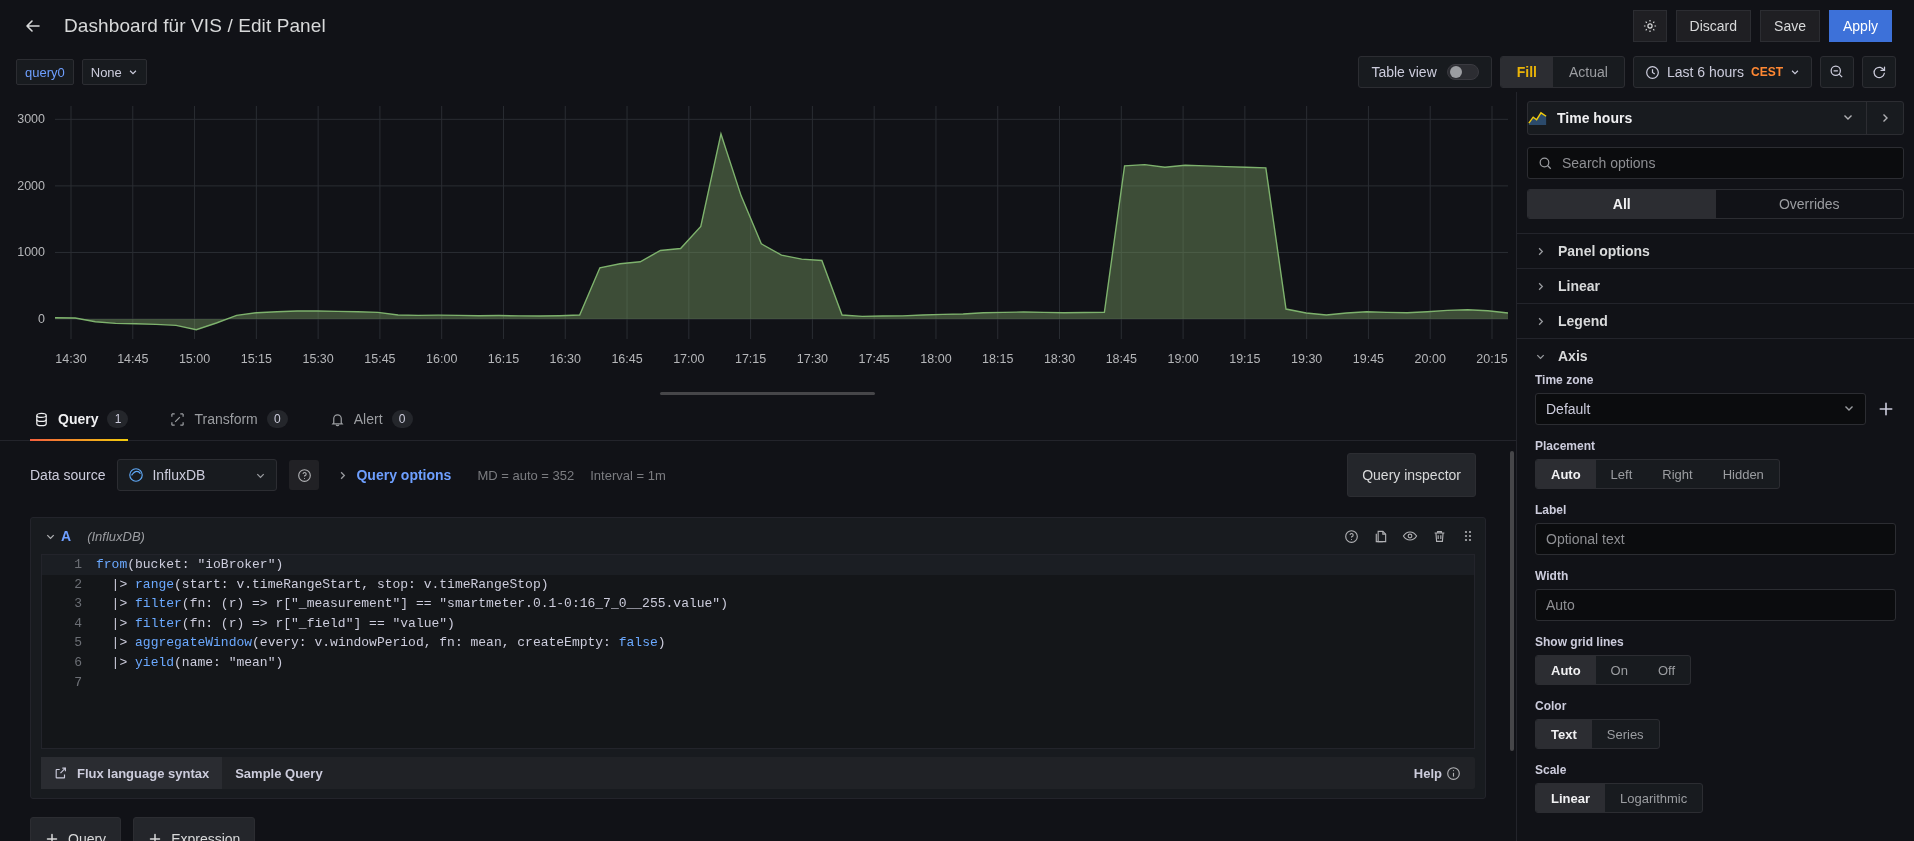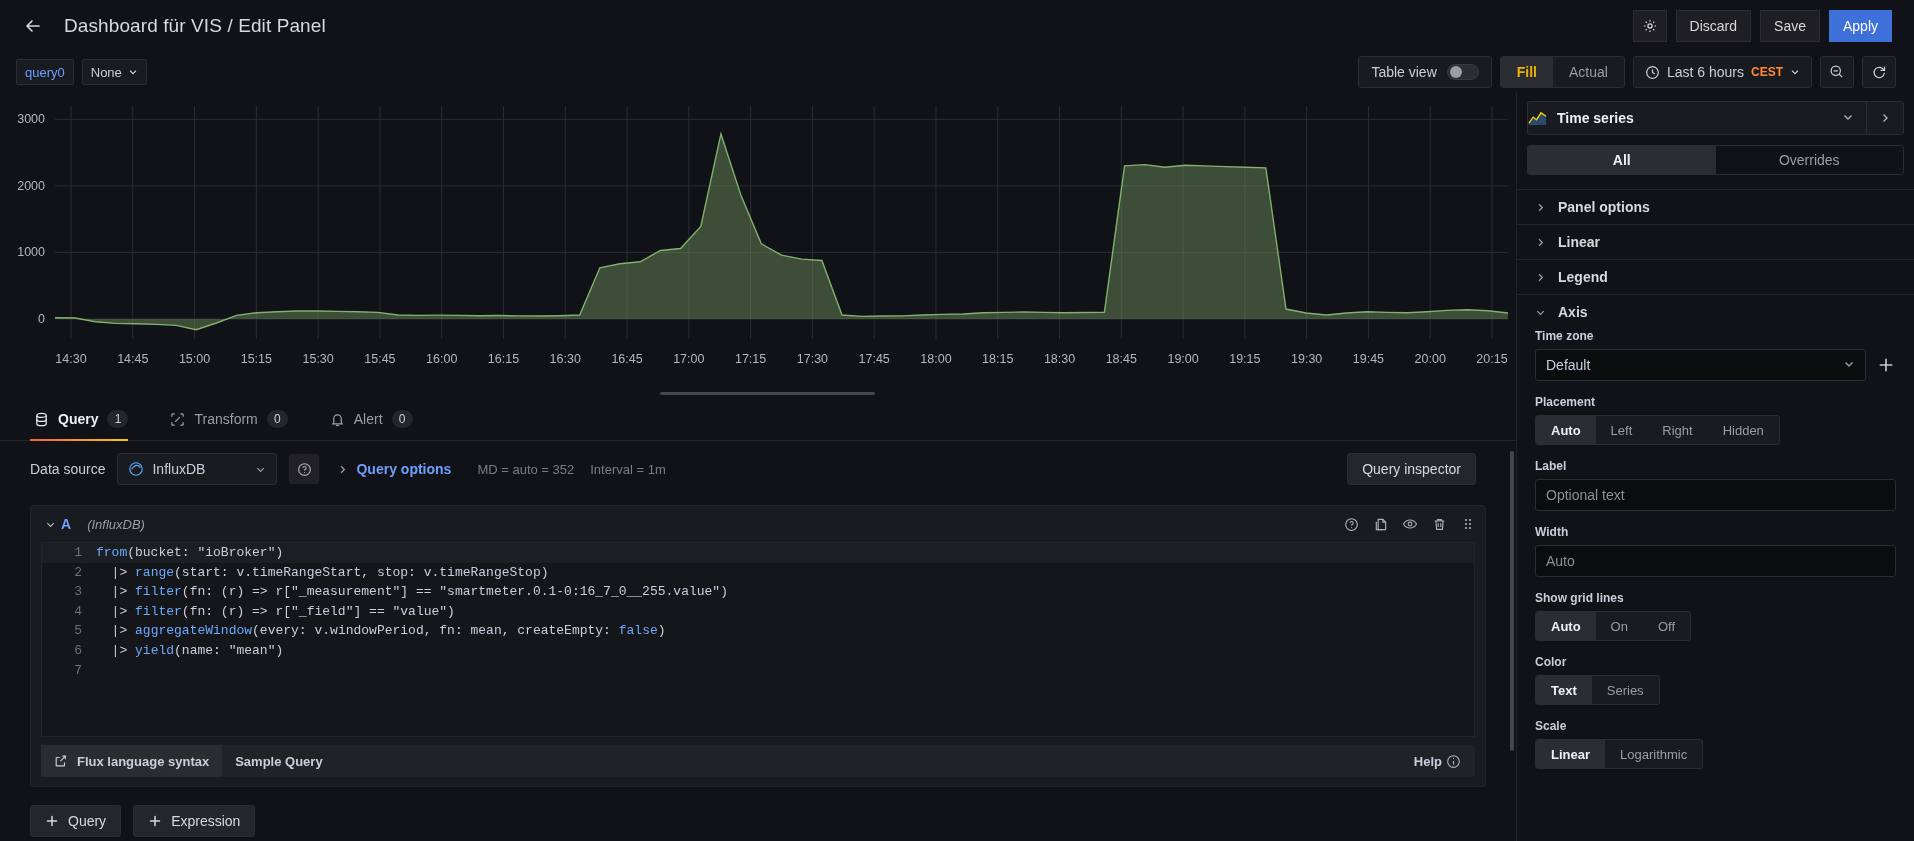--- a/index.html
+++ b/index.html
@@ -174,21 +174,21 @@
   }
   .cf-btn {
     display: flex; align-items: center; gap: 9px; height: 32px; padding: 0 13px;
     font-size: 13px; font-weight: 700; color: #ccccdc; cursor: pointer;
   }
   .cf-btn.ghost { background: #2a2c31; }
   .cf-right { margin-left: auto; display: flex; align-items: center; gap: 4px; padding-right: 14px; }
 
   .add-row { display: flex; gap: 12px; padding: 18px 0 0 30px; }
   .add-btn {
-    display: flex; align-items: center; gap: 9px; height: 32px; padding: 0 14px;
+    display: flex; align-items: center; gap: 9px; height: 44px; padding: 0 14px;
     background: #24262b; border: 1px solid #2c2d32; border-radius: 3px;
     color: #d8d9da; font-size: 14px; font-weight: 500; cursor: pointer;
   }
   .pane-scrollbar {
     position: absolute; right: 2px; top: 10px; width: 4px; height: 300px;
     background: #464649; border-radius: 2px;
   }
 
   
   .right-pane {
@@ -583,34 +583,41 @@
         <div class="pane-scrollbar"></div>
       </div>
     </div>
 
     <div class="right-pane">
       <div class="viz-picker">
         <svg width="19" height="16" viewBox="0 0 22 18">
           <path d="M1 15 L6 8 L10 11 L15 3 L21 7 L21 17 L1 17 Z" fill="#2b4a6b"></path>
           <path d="M1 15 L6 8 L10 11 L15 3 L21 7" fill="none" stroke="#f2cc0c" stroke-width="1.6"></path>
         </svg>
-        <span class="viz-name">Time series</span>
+        <span class="viz-name">Time hours</span>
         <span class="viz-chev">
           <svg width="12" height="12" viewBox="0 0 12 12" fill="none" stroke="currentColor" stroke-width="1.4">
               <path d="M2.5 4.5L6 8l3.5-3.5"></path>
             </svg>
         </span>
         <span class="viz-div"></span>
         <span class="viz-next">
           <svg width="12" height="12" viewBox="0 0 12 12" fill="none" stroke="currentColor" stroke-width="1.4">
               <path d="M4.5 2.5L8 6l-3.5 3.5"></path>
             </svg>
         </span>
       </div>
 
+      <div class="opt-search">
+        <svg width="15" height="15" viewBox="0 0 16 16" fill="none" stroke="#9b9da1" stroke-width="1.3">
+          <circle cx="6.9" cy="6.9" r="4.6"></circle>
+            <path d="M10.4 10.4l3.2 3.2"></path>
+        </svg>
+        <input placeholder="Search options" style="">
+      </div>
 
       <div class="all-over">
         <div class="half active">All</div>
         <div class="half">Overrides</div>
       </div>
 
       <div class="opt-list">
         <div class="opt-group">
           <div class="opt-group-head">
             <span class="chev">

